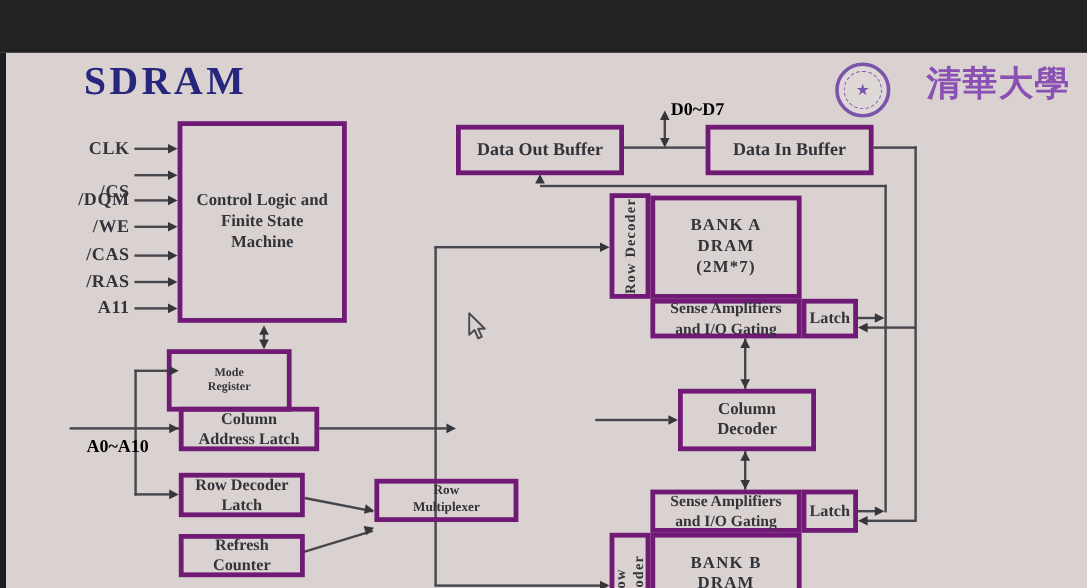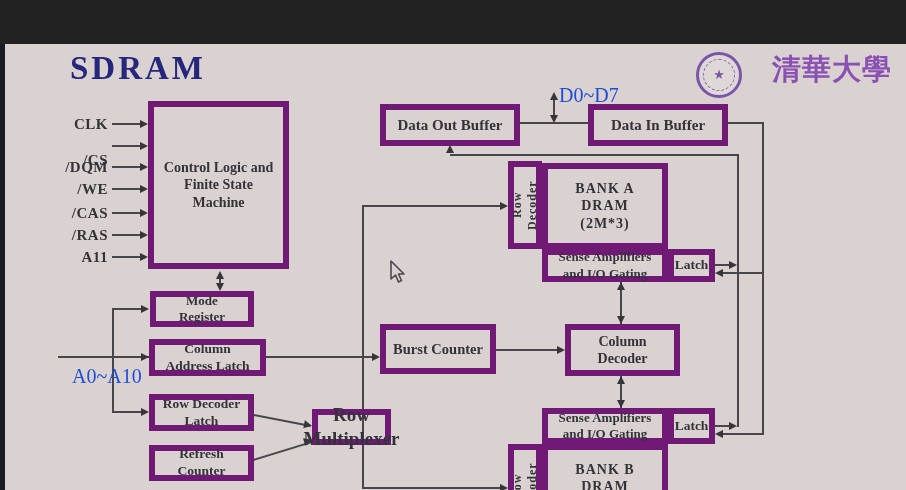--- a/index.html
+++ b/index.html
@@ -28,41 +28,41 @@
   .cn-name{
     position:absolute;left:772px;top:6px;font-size:29px;font-weight:bold;
     color:#8a50b4;z-index:3;letter-spacing:1px;
   }
   .en-name{
     position:absolute;left:773px;top:41px;font-size:13px;font-weight:bold;
     color:#9b6ec6;z-index:3;font-family:"Liberation Sans",sans-serif;
   }
 
   .box{
-    position:absolute;border:6px solid #701a75;box-sizing:border-box;
+    position:absolute;border:4px solid #701a75;box-sizing:border-box;
     display:flex;align-items:center;justify-content:center;text-align:center;
     color:#33333a;font-weight:bold;white-space:pre-line;z-index:2;line-height:1.25;
   }
   .vtext{writing-mode:vertical-rl;transform:rotate(180deg);letter-spacing:1px;}
 
   .hl,.vl{position:absolute;background:#46464c;z-index:1;}
   .hl{height:2px;}
   .vl{width:2px;}
 
   .ah{position:absolute;width:0;height:0;border:solid transparent;z-index:2;}
   .ah.r{border-width:4px 0 4px 8px;border-left-color:#35353a;}
   .ah.l{border-width:4px 8px 4px 0;border-right-color:#35353a;}
   .ah.u{border-width:0 4px 8px 4px;border-bottom-color:#35353a;}
   .ah.d{border-width:8px 4px 0 4px;border-top-color:#35353a;}
 
   .sig-label{
     position:absolute;left:40px;width:68px;height:20px;line-height:20px;
     text-align:right;font-size:15px;font-weight:bold;color:#33333a;z-index:2;letter-spacing:0.5px;
   }
-  .bus-label{position:absolute;font-size:20px;font-weight:normal;color:#1d4ed8;z-index:2;}
+  .bus-label{position:absolute;font-size:15px;font-weight:bold;color:#000000;z-index:2;}
 
   .watermark{
     position:absolute;right:6px;top:456px;font-size:18px;z-index:8;
     font-family:"Liberation Sans",sans-serif;color:rgba(255,255,255,0.8);
   }
   .cursor{position:absolute;left:388px;top:216px;z-index:6;}
 </style>
 </head>
 <body>
 
@@ -98,40 +98,39 @@
   <div class="hl" style="left:112px;top:168px;width:30px"></div>
     <div class="ah r" style="left:140px;top:165px"></div>
   <div class="hl" style="left:112px;top:190px;width:30px"></div>
     <div class="ah r" style="left:140px;top:187px"></div>
   <div class="hl" style="left:112px;top:212px;width:30px"></div>
     <div class="ah r" style="left:140px;top:209px"></div>
 
   <div class="box" style="left:148px;top:57px;width:141px;height:168px;font-size:14px">Control Logic and
 Finite State
 Machine</div>
-  <div class="box" style="left:150px;top:247px;width:104px;height:36px;font-size:13px">Mode
+  <div class="box" style="left:139px;top:247px;width:104px;height:52px;font-size:10px">Mode
 Register</div>
   <div class="box" style="left:149px;top:295px;width:117px;height:37px;font-size:13.5px">Column
 Address Latch</div>
   <div class="box" style="left:149px;top:350px;width:105px;height:37px;font-size:13.5px">Row Decoder
 Latch</div>
   <div class="box" style="left:149px;top:401px;width:105px;height:36px;font-size:13.5px">Refresh
 Counter</div>
-  <div class="box" style="left:312px;top:365px;width:79px;height:36px;font-size:19px">Row
+  <div class="box" style="left:312px;top:355px;width:120px;height:36px;font-size:11px">Row
 Multiplexer</div>
-  <div class="box" style="left:380px;top:280px;width:116px;height:50px;font-size:14.5px">Burst Counter</div>
   <div class="box" style="left:565px;top:280px;width:115px;height:52px;font-size:14px">Column
 Decoder</div>
   <div class="box" style="left:380px;top:60px;width:140px;height:42px;font-size:15px">Data Out Buffer</div>
   <div class="box" style="left:588px;top:60px;width:140px;height:42px;font-size:15px">Data In Buffer</div>
 
   <div class="box" style="left:508px;top:117px;width:34px;height:88px;font-size:12px"><span class="vtext">Row Decoder</span></div>
   <div class="box" style="left:542px;top:119px;width:126px;height:86px;font-size:14px;letter-spacing:1px">BANK A
 DRAM
-(2M*3)</div>
+(2M*7)</div>
   <div class="box" style="left:542px;top:205px;width:126px;height:33px;font-size:13px">Sense Amplifiers
 and I/O Gating</div>
   <div class="box" style="left:668px;top:205px;width:47px;height:33px;font-size:13.5px">Latch</div>
 
   <div class="box" style="left:542px;top:364px;width:126px;height:36px;font-size:13px">Sense Amplifiers
 and I/O Gating</div>
   <div class="box" style="left:668px;top:364px;width:47px;height:36px;font-size:13.5px">Latch</div>
   <div class="box" style="left:508px;top:400px;width:34px;height:86px;font-size:12px"><span class="vtext">Row Decoder</span></div>
   <div class="box" style="left:542px;top:400px;width:126px;height:86px;font-size:14px;letter-spacing:1px">BANK B
 DRAM

